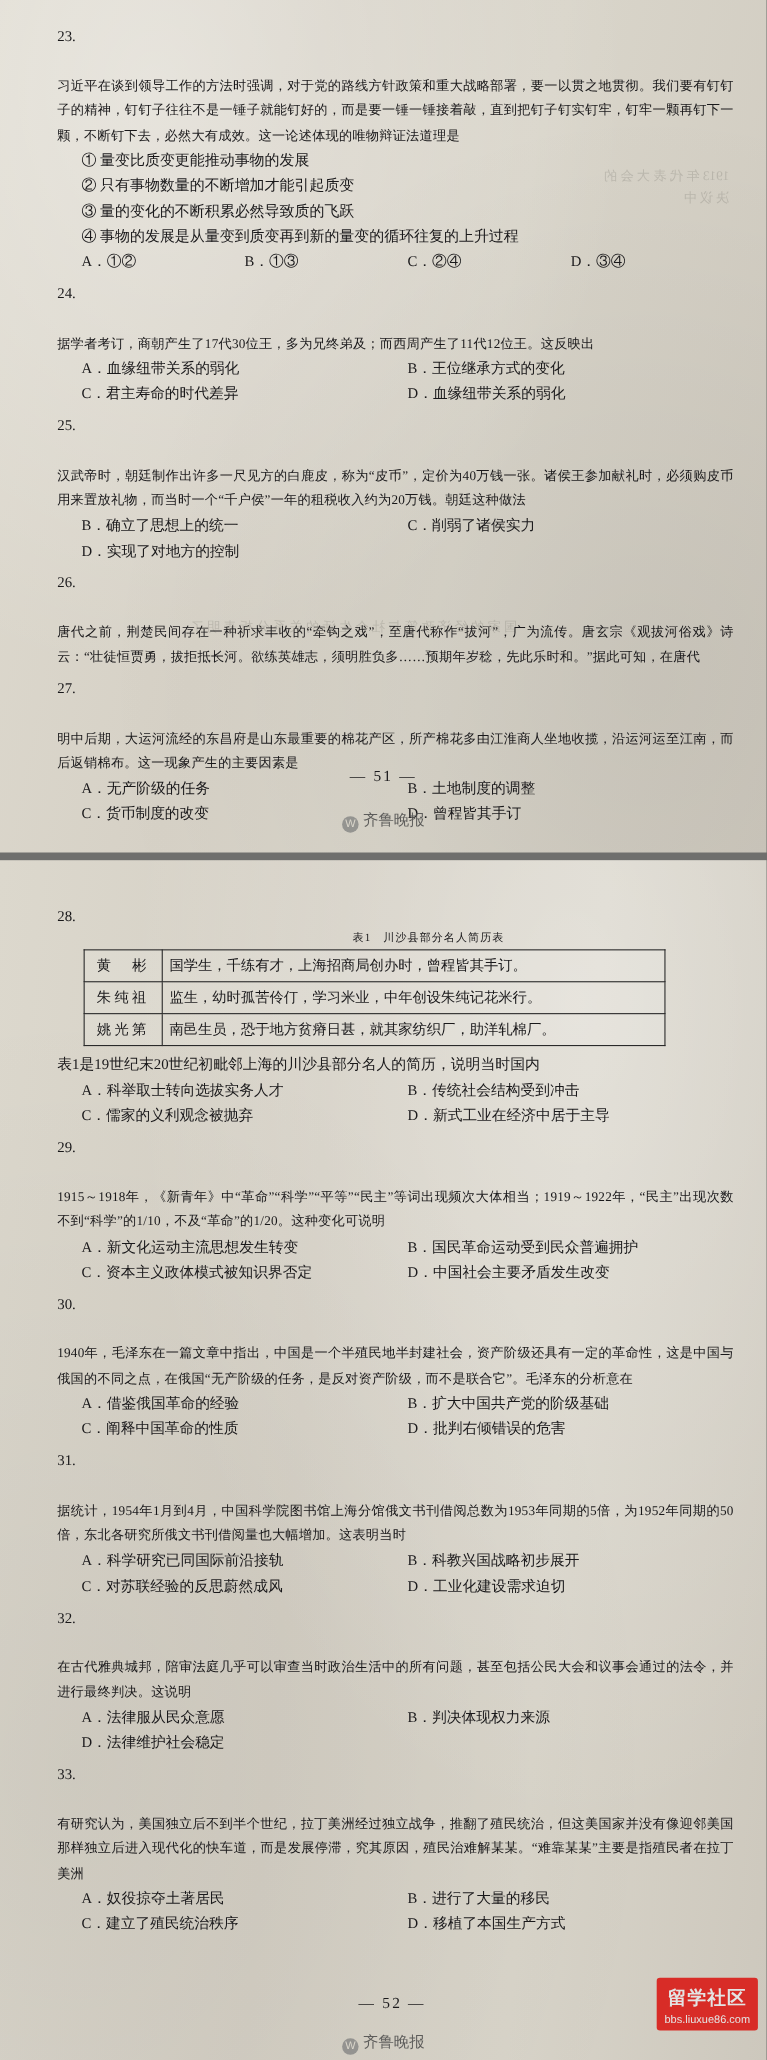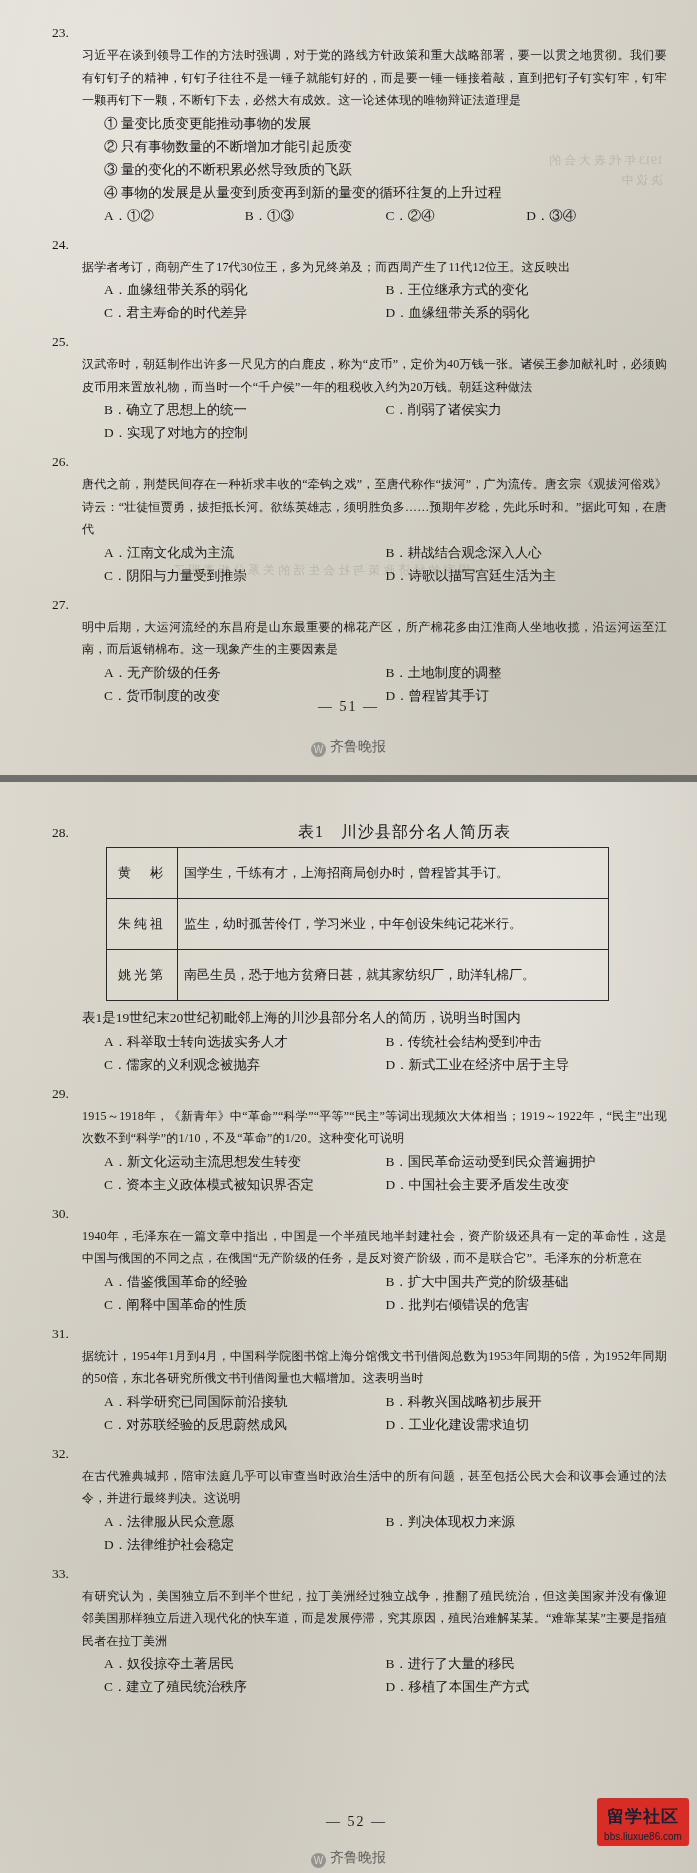--- a/index.html
+++ b/index.html
@@ -35,20 +35,21 @@
       linear-gradient(95deg, #dcd8cd 0%, #d4cfc4 40%, #d8d4c9 70%, #cdc8bd 100%);
   }
   .gap {
     height: 7px;
     background: #6f6f6d;
   }
   .q {
     display: flex;
     margin-bottom: 7px;
     color: #19181a;
+    flex-direction: column;
   }
   .qnum {
     flex: 0 0 auto;
     width: 30px;
     font-size: 13.5px;
     line-height: 22.5px;
     letter-spacing: 0px;
   }
   .qbody {
     flex: 1 1 auto;
@@ -104,35 +105,35 @@
     color: #dcd8cd;
     font-size: 10px;
     line-height: 15px;
     text-align: center;
     margin-right: 4px;
     vertical-align: -2px;
   }
   
   .tbl-title {
     text-align: center;
-    font-size: 16px;
+    font-size: 10px;
     margin: 0 0 4px 60px;
     letter-spacing: 1px;
   }
   table.simple {
     border-collapse: collapse;
     width: 86%;
     margin: 0 0 6px 24px;
     background: rgba(255,255,255,0.12);
   }
   table.simple td {
     border: 1px solid #2a2a2a;
     font-size: 13px;
     line-height: 20px;
-    padding: 15px 6px;
+    padding: 4px 6px;
   }
   table.simple td.name {
     width: 58px;
     text-align: center;
     letter-spacing: 3px;
   }
   .note {
     font-size: 13.5px;
     line-height: 22.5px;
     text-align: justify;
@@ -149,21 +150,21 @@
   }
   .ghost.g1 { top: 150px; right: 34px; width: 120px; }
   .ghost.g2 { top: 560px; left: 150px; width: 320px; }
   .corner-badge {
     position: absolute;
     right: 8px;
     bottom: 34px;
     width: 92px;
     height: 48px;
     background: #d9241f;
-    color: #0f172a;
+    color: #e5e5e5;
     border-radius: 3px;
     font-family: "Liberation Sans", sans-serif;
     text-align: center;
     opacity: 0.95;
   }
   .corner-badge .cb-main {
     font-size: 17px;
     letter-spacing: 1px;
     padding-top: 7px;
     font-weight: bold;
@@ -218,26 +219,20 @@
         <div class="opt">C．削弱了诸侯实力</div>
         <div class="opt">D．实现了对地方的控制</div>
       </div>
     </div>
   </div>
 
   <div class="q">
     <div class="qnum">26.</div>
     <div class="qbody">
       <div class="stem">唐代之前，荆楚民间存在一种祈求丰收的“牵钩之戏”，至唐代称作“拔河”，广为流传。唐玄宗《观拔河俗戏》诗云：“壮徒恒贾勇，拔拒抵长河。欲练英雄志，须明胜负多……预期年岁稔，先此乐时和。”据此可知，在唐代</div>
-      <div class="opts two">
-        <div class="opt">A．江南文化成为主流</div>
-        <div class="opt">B．耕战结合观念深入人心</div>
-        <div class="opt">C．阴阳与力量受到推崇</div>
-        <div class="opt">D．诗歌以描写宫廷生活为主</div>
-      </div>
     </div>
   </div>
 
   <div class="q">
     <div class="qnum">27.</div>
     <div class="qbody">
       <div class="stem">明中后期，大运河流经的东昌府是山东最重要的棉花产区，所产棉花多由江淮商人坐地收揽，沿运河运至江南，而后返销棉布。这一现象产生的主要因素是</div>
       <div class="opts two">
         <div class="opt">A．无产阶级的任务</div>
         <div class="opt">B．土地制度的调整</div>

